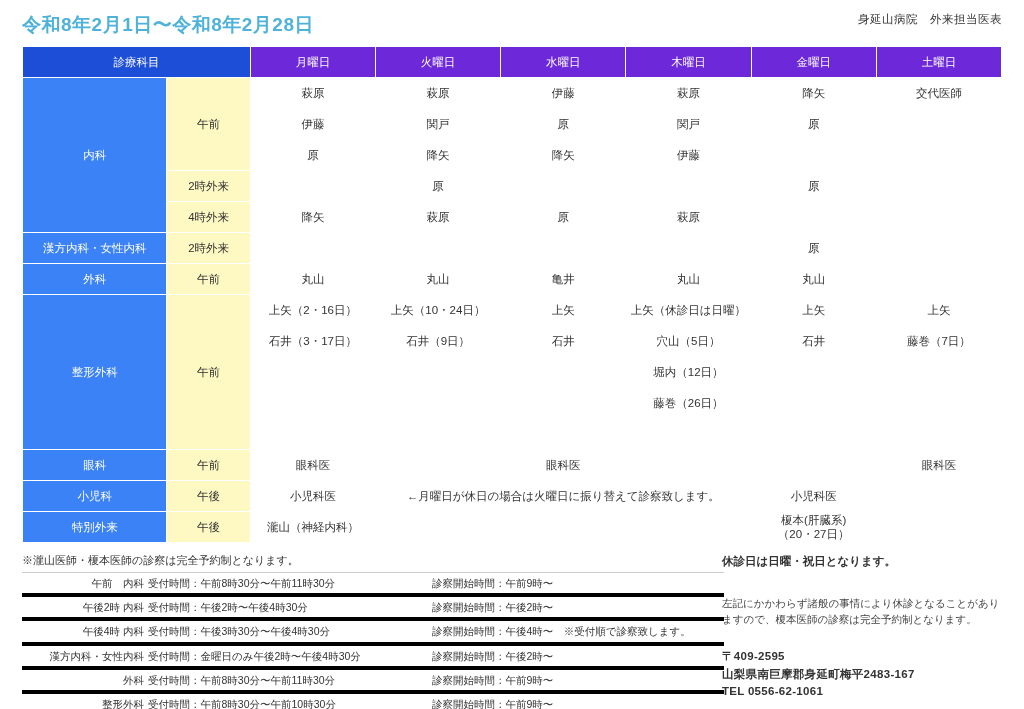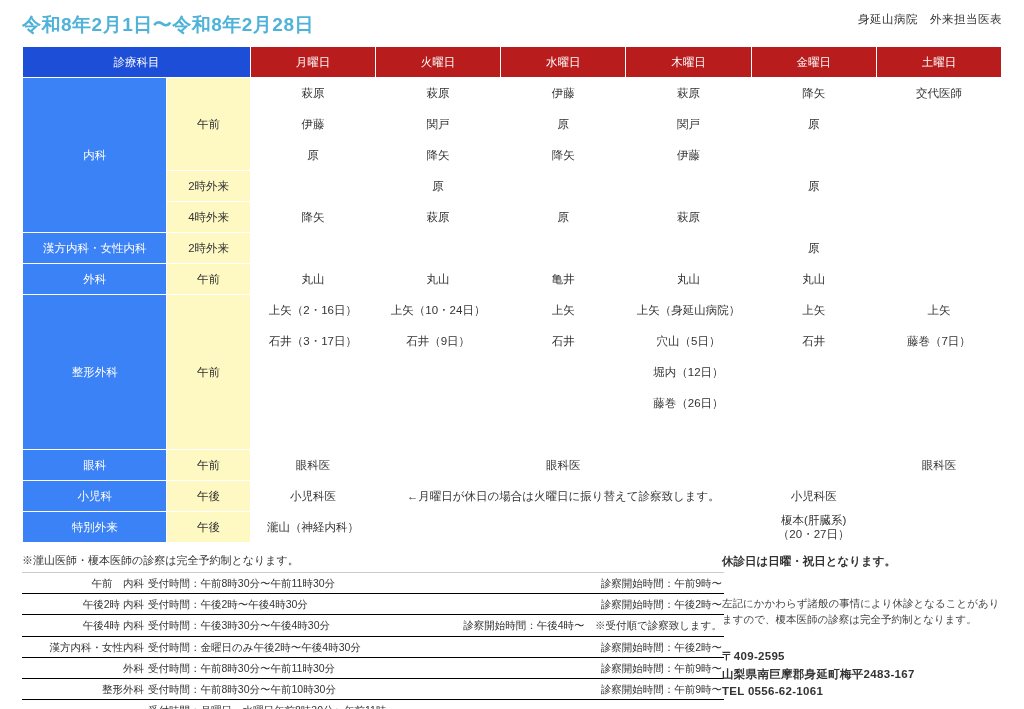--- a/index.html
+++ b/index.html
@@ -49,21 +49,21 @@
   table.sched td, table.sched th {
     border: 1px solid #ffffff;
     font-size: 11.5px;
     text-align: center;
     vertical-align: middle;
     padding: 0;
     height: 30px;
     font-weight: normal;
   }
   .th-dow {
-    background: #b91c1c;
+    background: #6d28d9;
     color: #ffffff;
     font-size: 12px;
     height: 24px;
     margin-left: 7px;
   }
   .th-dept {
     background: #1d4ed8;
     color: #ffffff;
     font-size: 12px;
     height: 24px;
@@ -116,32 +116,32 @@
   }
   table.hours {
     border-collapse: collapse;
     width: 690px;
     table-layout: fixed;
   }
   table.hours td {
     font-size: 10.5px;
     color: #333;
     padding: 3px 2px;
-    border-bottom: 1px solid #000000;
+    border-bottom: 4px solid #000000;
     vertical-align: middle;
     line-height: 1.35;
   }
   table.hours tr:first-child td { border-top: 1px solid #cccccc; }
   td.h-dept {
     width: 120px;
     text-align: right;
     padding-right: 6px;
   }
   td.h-recv { width: 280px; }
-  td.h-start { width: 290px; text-align: right; }
+  td.h-start { width: 290px; }
 
   .rn-bold {
     font-size: 11.5px;
     font-weight: bold;
     color: #333;
     line-height: 1.5;
   }
   .rn-para {
     font-size: 10.5px;
     color: #444;
@@ -257,21 +257,21 @@
         <td class="data-cell">丸山</td>
         <td class="data-cell"></td>
       </tr>
 
       <tr>
         <td class="dept-cell" rowspan="5">整形外科</td>
         <td class="time-cell" rowspan="5">午前</td>
         <td class="data-cell">上矢（2・16日）</td>
         <td class="data-cell">上矢（10・24日）</td>
         <td class="data-cell">上矢</td>
-        <td class="data-cell small2">上矢（身延山病院）</td>
+        <td class="data-cell small2">上矢（休診日は日曜）</td>
         <td class="data-cell">上矢</td>
         <td class="data-cell">上矢</td>
       </tr>
       <tr>
         <td class="data-cell">石井（3・17日）</td>
         <td class="data-cell">石井（9日）</td>
         <td class="data-cell">石井</td>
         <td class="data-cell">穴山（5日）</td>
         <td class="data-cell">石井</td>
         <td class="data-cell">藤巻（7日）</td>

